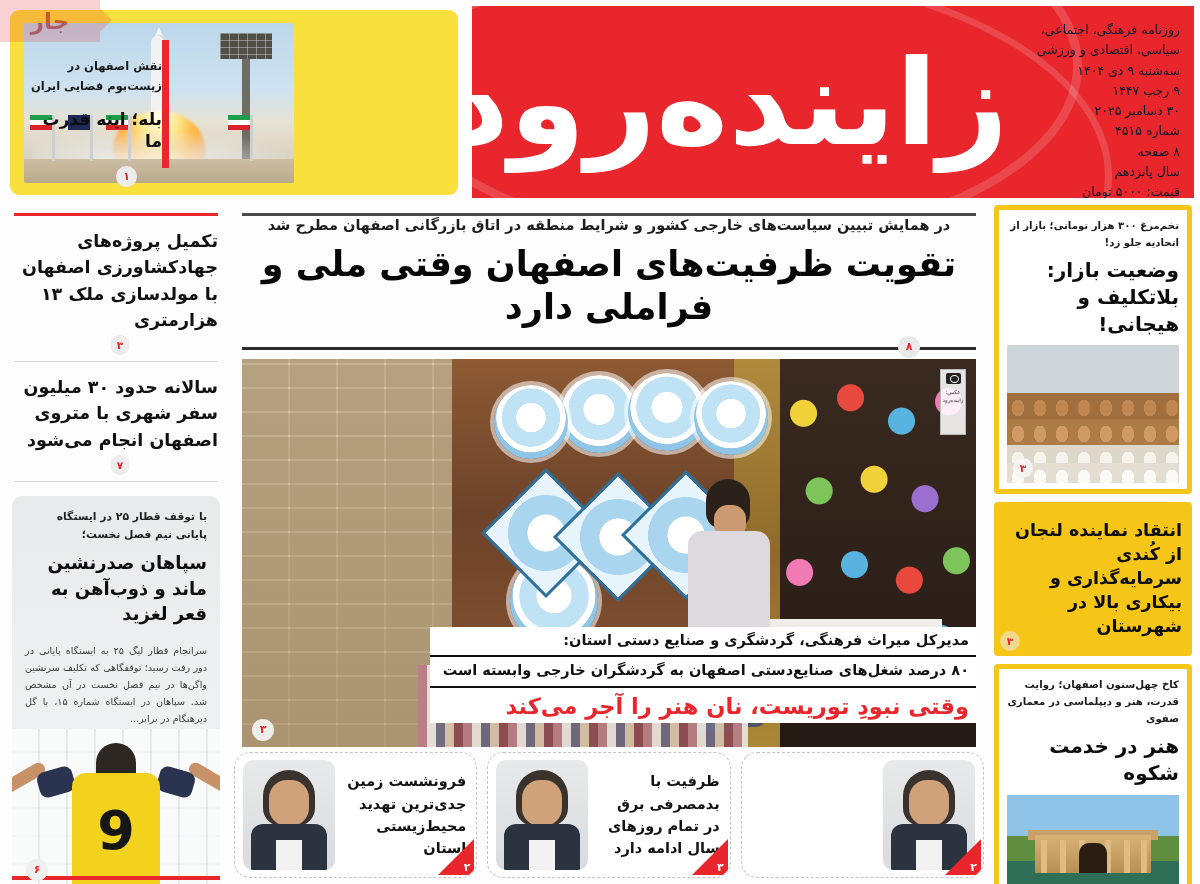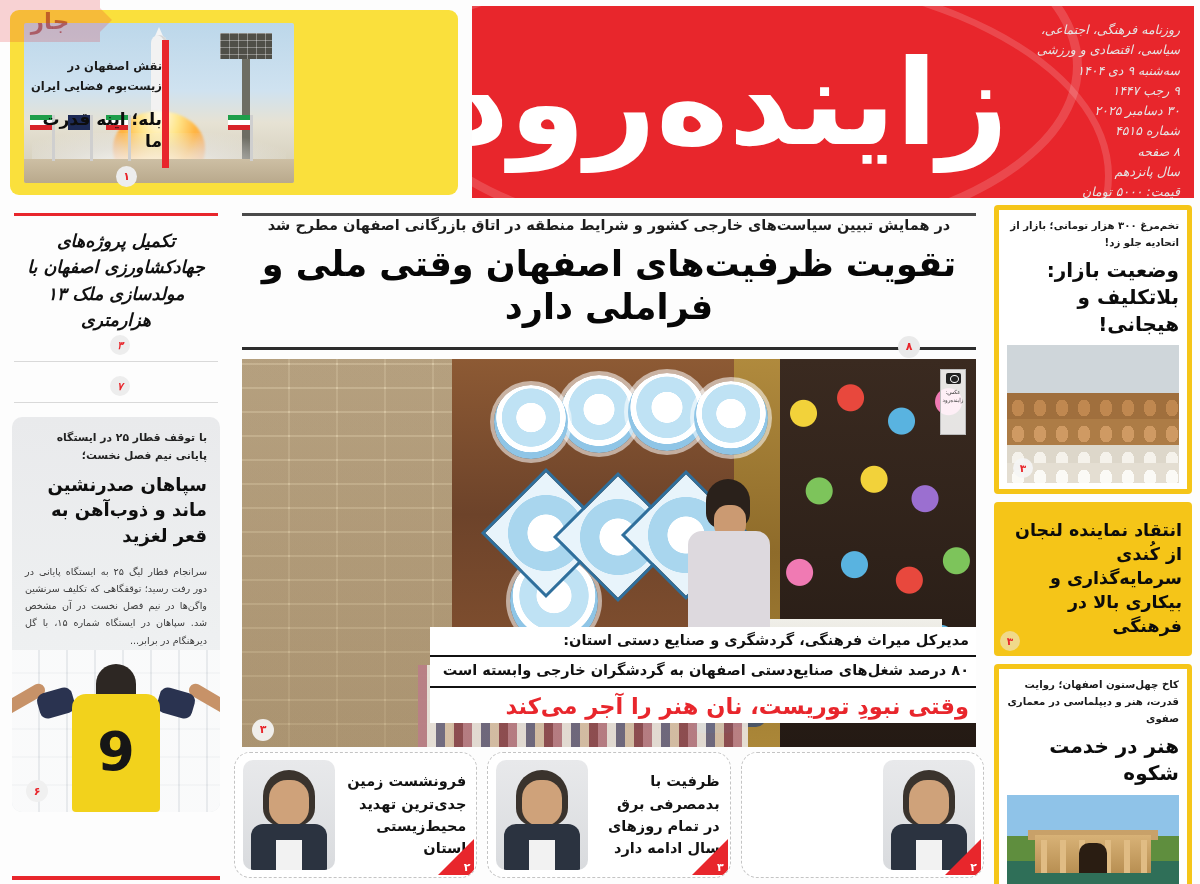--- a/index.html
+++ b/index.html
@@ -42,23 +42,22 @@
     font-family: "DejaVu Sans", sans-serif;
     font-size: 118px; font-weight: bold;
     color: #ffffff; line-height: 1;
     letter-spacing: -2px;
     white-space: nowrap;
     transform: scaleX(1.04);
   }
   .masthead-meta {
     position: absolute; right: 14px; top: 14px;
     width: 200px; text-align: right;
-    color: #e5e5e5; font-size: 12.5px; line-height: 1.62;
+    color: #0f172a; font-size: 12.5px; line-height: 1.62;
     direction: rtl;
-    font-style: italic;
   }
   .masthead-meta div { white-space: nowrap; }
 
   
   .promo {
     position: absolute; top: 10px; left: 10px;
     width: 448px; height: 185px;
     background: #fae03c;
     border-radius: 9px;
   }
@@ -145,21 +144,21 @@
 
   
   .cols { position: absolute; top: 205px; left: 0; width: 1200px; height: 679px; }
 
   
   .col-left {
     position: absolute; left: 0; top: 0; width: 232px; height: 679px;
     padding: 0 12px;
   }
   .rule-red { height: 3px; background: #e8262c; margin: 8px 2px 0; }
-  .side-item { position: relative; padding: 12px 2px 0; direction: rtl; text-align: center; font-style: italic; }
+  .side-item { position: relative; padding: 12px 2px 0; direction: rtl; text-align: right; }
   .side-head {
     font-size: 17.5px; font-weight: bold; color: #111; line-height: 1.5;
   }
   .side-badge-row { position: relative; height: 26px; }
   .badge-circ {
     position: absolute; left: 96px; top: 2px;
     width: 20px; height: 20px; border-radius: 50%;
     background: #ededed; color: #e8262c;
     font-size: 10.5px; font-weight: bold;
     display: flex; align-items: center; justify-content: center;
@@ -479,20 +478,21 @@
 
       <div class="side-item">
         <div class="side-head">تکمیل پروژه‌های جهادکشاورزی اصفهان با مولدسازی ملک ۱۳ هزارمتری</div>
         <div class="side-badge-row">
           <div class="badge-circ">۳</div>
         </div>
       </div>
       <div class="hairline"></div>
 
       <div class="side-item">
+        <div class="side-head">سالانه حدود ۳۰ میلیون سفر شهری با متروی اصفهان انجام می‌شود</div>
         <div class="side-badge-row">
           <div class="badge-circ">۷</div>
         </div>
       </div>
       <div class="hairline"></div>
 
       <div class="sport-card">
         <div class="sport-pad">
           <div class="sport-kicker">با توقف قطار ۲۵ در ایستگاه پایانی نیم فصل نخست؛</div>
           <div class="sport-title">سپاهان صدرنشین ماند و ذوب‌آهن به قعر لغزید</div>
@@ -612,21 +612,21 @@
             <div class="egg-row er1"></div>
             <div class="egg-row er2"></div>
             <div class="egg-row er3"></div>
             <div class="egg-row er4"></div>
             <div class="yb-badge">۳</div>
           </div>
         </div>
       </div>
 
       <div class="ybox solid">
-        <div class="yb-title sm">انتقاد نماینده لنجان از کُندی سرمایه‌گذاری و بیکاری بالا در فرهنگی</div>
+        <div class="yb-title sm">انتقاد نماینده لنجان از کُندی سرمایه‌گذاری و بیکاری بالا در شهرستان</div>
         <div class="yb-badge flat">۳</div>
       </div>
 
       <div class="ybox">
         <div class="ybox-inner">
           <div class="yb-kicker">کاخ چهل‌ستون اصفهان؛ روایت قدرت، هنر و دیپلماسی در معماری صفوی</div>
           <div class="yb-title">هنر در خدمت شکوه</div>
           <div class="yb-photo" style="height:156px">
             <div class="palace"></div>
             <div class="pal-roof"></div>

